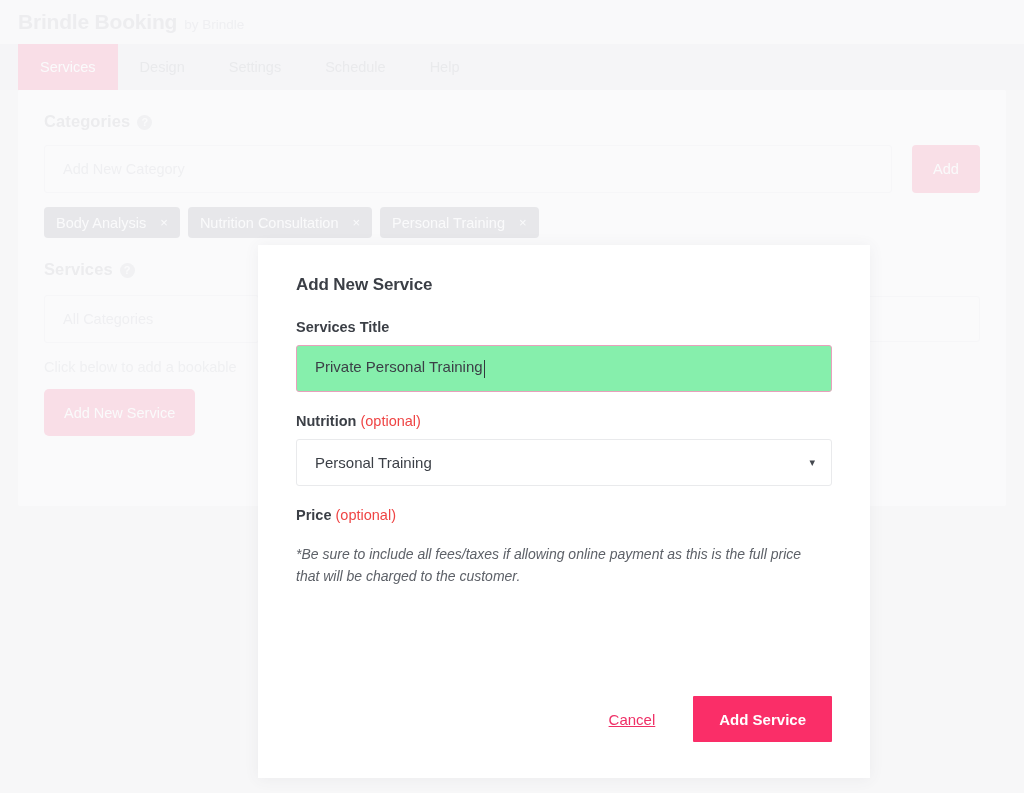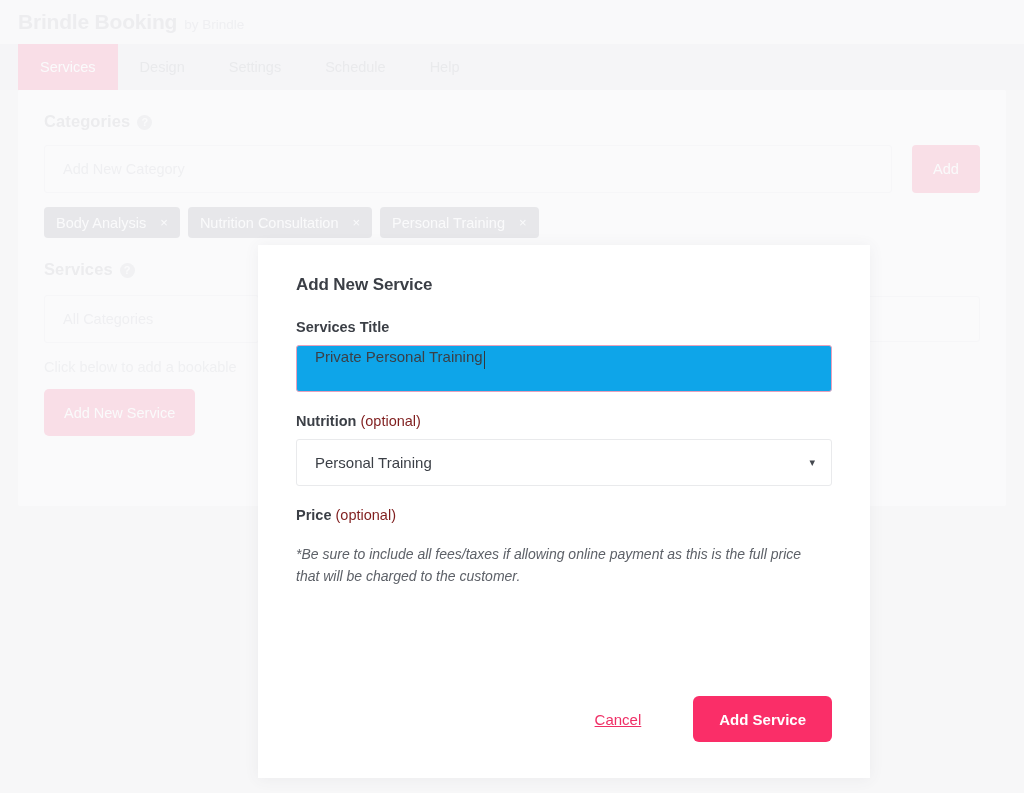--- a/index.html
+++ b/index.html
@@ -216,33 +216,33 @@
   .field { margin-bottom: 21px; }
   .field-label {
     font-size: 14.5px;
     color: #3b3f46;
     font-weight: bold;
     margin-bottom: 10px;
     display: block;
   }
   .field-label .optional {
     font-weight: normal;
-    color: #7f1d1d;
+    color: #ef4444;
   }
   .modal-input {
     height: 47px;
     width: 100%;
     border: 1px solid #e6e7ea;
     border-radius: 3px;
     font-size: 15px;
     color: #3b3f46;
-    padding: 2px 18px;
-    display: flex;
-    align-items: flex-start;
-    background: #0ea5e9;
+    padding: 16px 18px;
+    display: flex;
+    align-items: flex-end;
+    background: #86efac;
     font-family: "Liberation Sans", sans-serif;
   }
   .modal-input.focused {
     border: 1px solid #e8a0bc;
   }
   .caret {
     display: inline-block;
     width: 1px;
     height: 18px;
     background: #33373d;
@@ -274,35 +274,35 @@
     margin: 4px 0 0 0;
     width: 515px;
   }
 
   .modal-footer {
     position: absolute;
     right: 38px;
     bottom: 36px;
     display: flex;
     align-items: center;
-    gap: 52px;
+    gap: 38px;
   }
   .cancel-link {
     font-size: 15px;
     color: #ef2f66;
     text-decoration: underline;
     cursor: pointer;
   }
   .primary-btn {
     height: 46px;
     padding: 0 26px;
     background: #fa2e68;
     color: #ffffff;
     border: none;
-    border-radius: 6px;
+    border-radius: 1px;
     font-size: 15px;
     font-weight: bold;
     font-family: "Liberation Sans", sans-serif;
     cursor: pointer;
   }
 </style>
 </head>
 <body>
 
 <div class="app-header">

